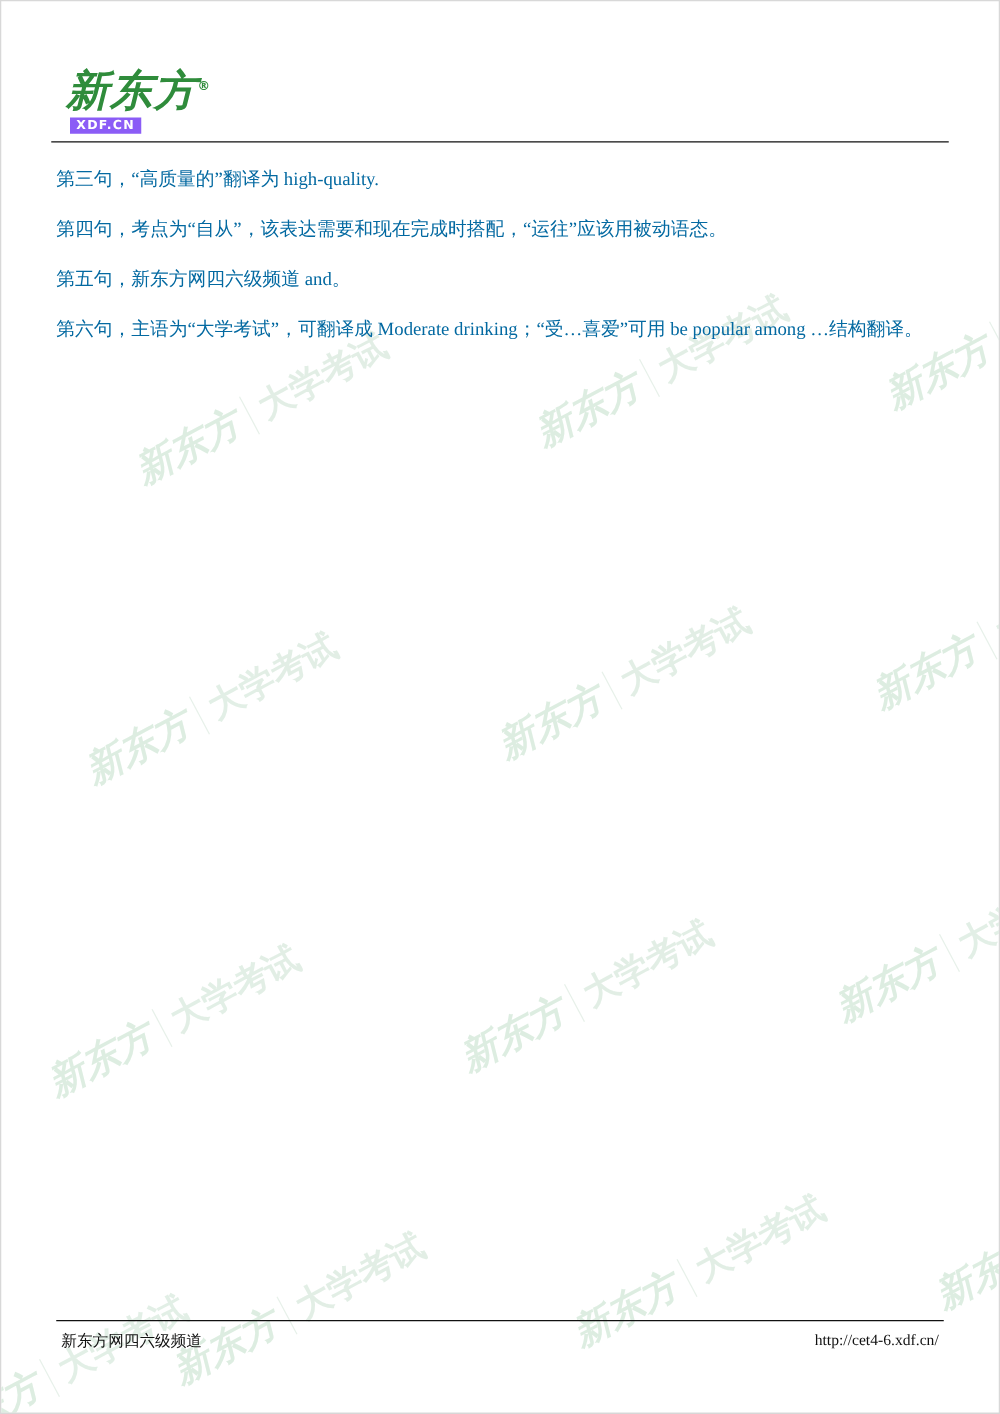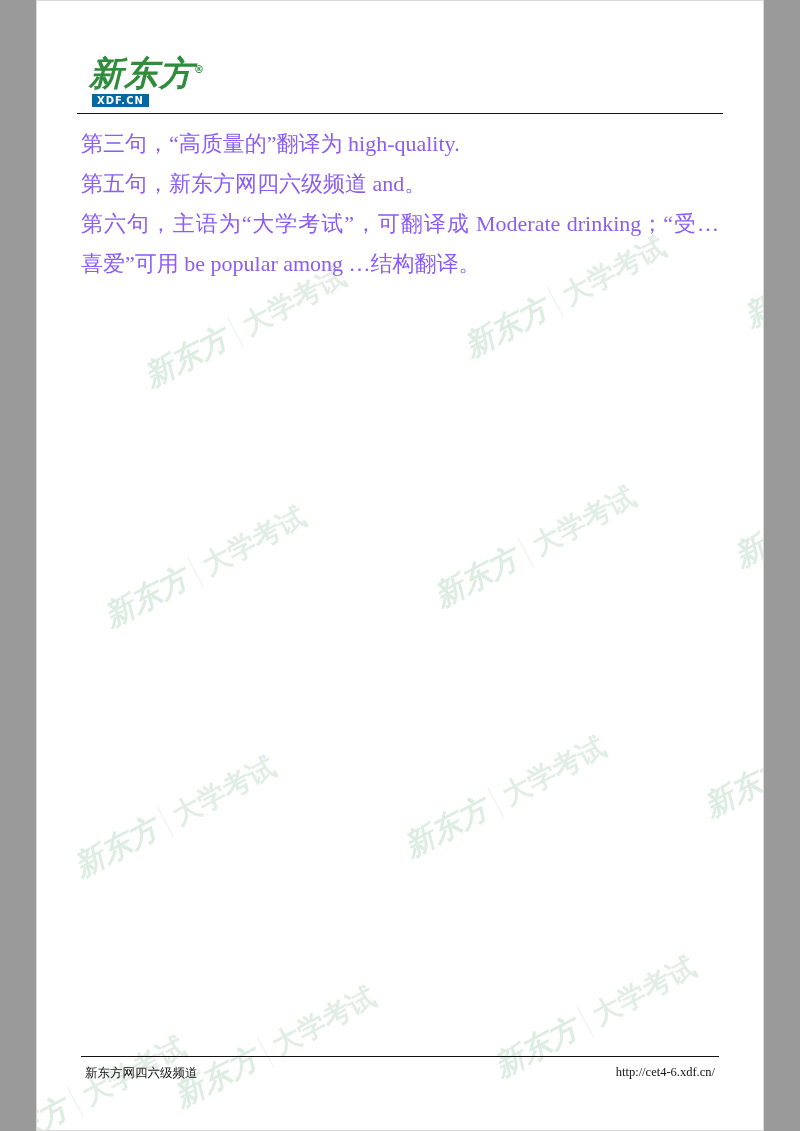--- a/index.html
+++ b/index.html
@@ -2,21 +2,21 @@
 <html><head>
 <meta charset="utf-8">
 <style>
   html, body {
     margin: 0;
     padding: 0;
     background: #9a9a9a;
   }
   .page {
     position: relative;
-    width: 728px;
+    width: 800px;
     height: 1131px;
     background: #ffffff;
     margin: 0 auto;
     overflow: hidden;
     border: 1px solid #d8d8d8;
     box-sizing: border-box;
     font-family: "Liberation Serif", serif;
   }
 
   
@@ -39,21 +39,21 @@
     font-size: 34px;
     color: #2f8c3b;
     letter-spacing: 1px;
     line-height: 34px;
     font-style: italic;
     white-space: nowrap;
   }
   .logo-sub {
     margin-top: 1px;
     display: inline-block;
-    background: #0369a1;
+    background: #8b5cf6;
     color: #ffffff;
     font-family: "DejaVu Sans", sans-serif;
     font-size: 10px;
     font-weight: bold;
     letter-spacing: 1px;
     padding: 1px 5px 1px 5px;
     position: relative;
     left: 3px;
   }
   .logo-reg {
@@ -86,22 +86,22 @@
 
   
   .content {
     position: absolute;
     left: 44px;
     right: 44px;
     top: 123px;
   }
   .para {
     font-family: "Liberation Serif", serif;
-    font-size: 22px;
-    color: #8b5cf6;
+    font-size: 15px;
+    color: #0369a1;
     line-height: 40px;
     text-align: justify;
     text-justify: inter-ideograph;
     margin: 0;
     position: relative;
     z-index: 3;
   }
 
   
   .wm-layer {
@@ -277,20 +277,21 @@
       <span class="wm-unit">
           <span class="wm-brand">新东方</span>
           <span class="wm-bar"></span>
           <span class="wm-text">大学考试</span>
         </span>
     </div>
   </div>
 
   <div class="content">
     <p class="para">第三句，“高质量的”翻译为 high-quality.</p>
+    <p class="para">第四句，考点为“自从”，该表达需要和现在完成时搭配，“运往”应该用被动语态。</p>
     <p class="para">第五句，新东方网四六级频道 and。</p>
     <p class="para">第六句，主语为“大学考试”，可翻译成 Moderate drinking；“受…喜爱”可用 be popular among …结构翻译。</p>
   </div>
 
   <div class="footer">
     <div class="footer-rule"></div>
     <div class="footer-left">新东方网四六级频道</div>
     <div class="footer-right">http://cet4-6.xdf.cn/</div>
   </div>
 

